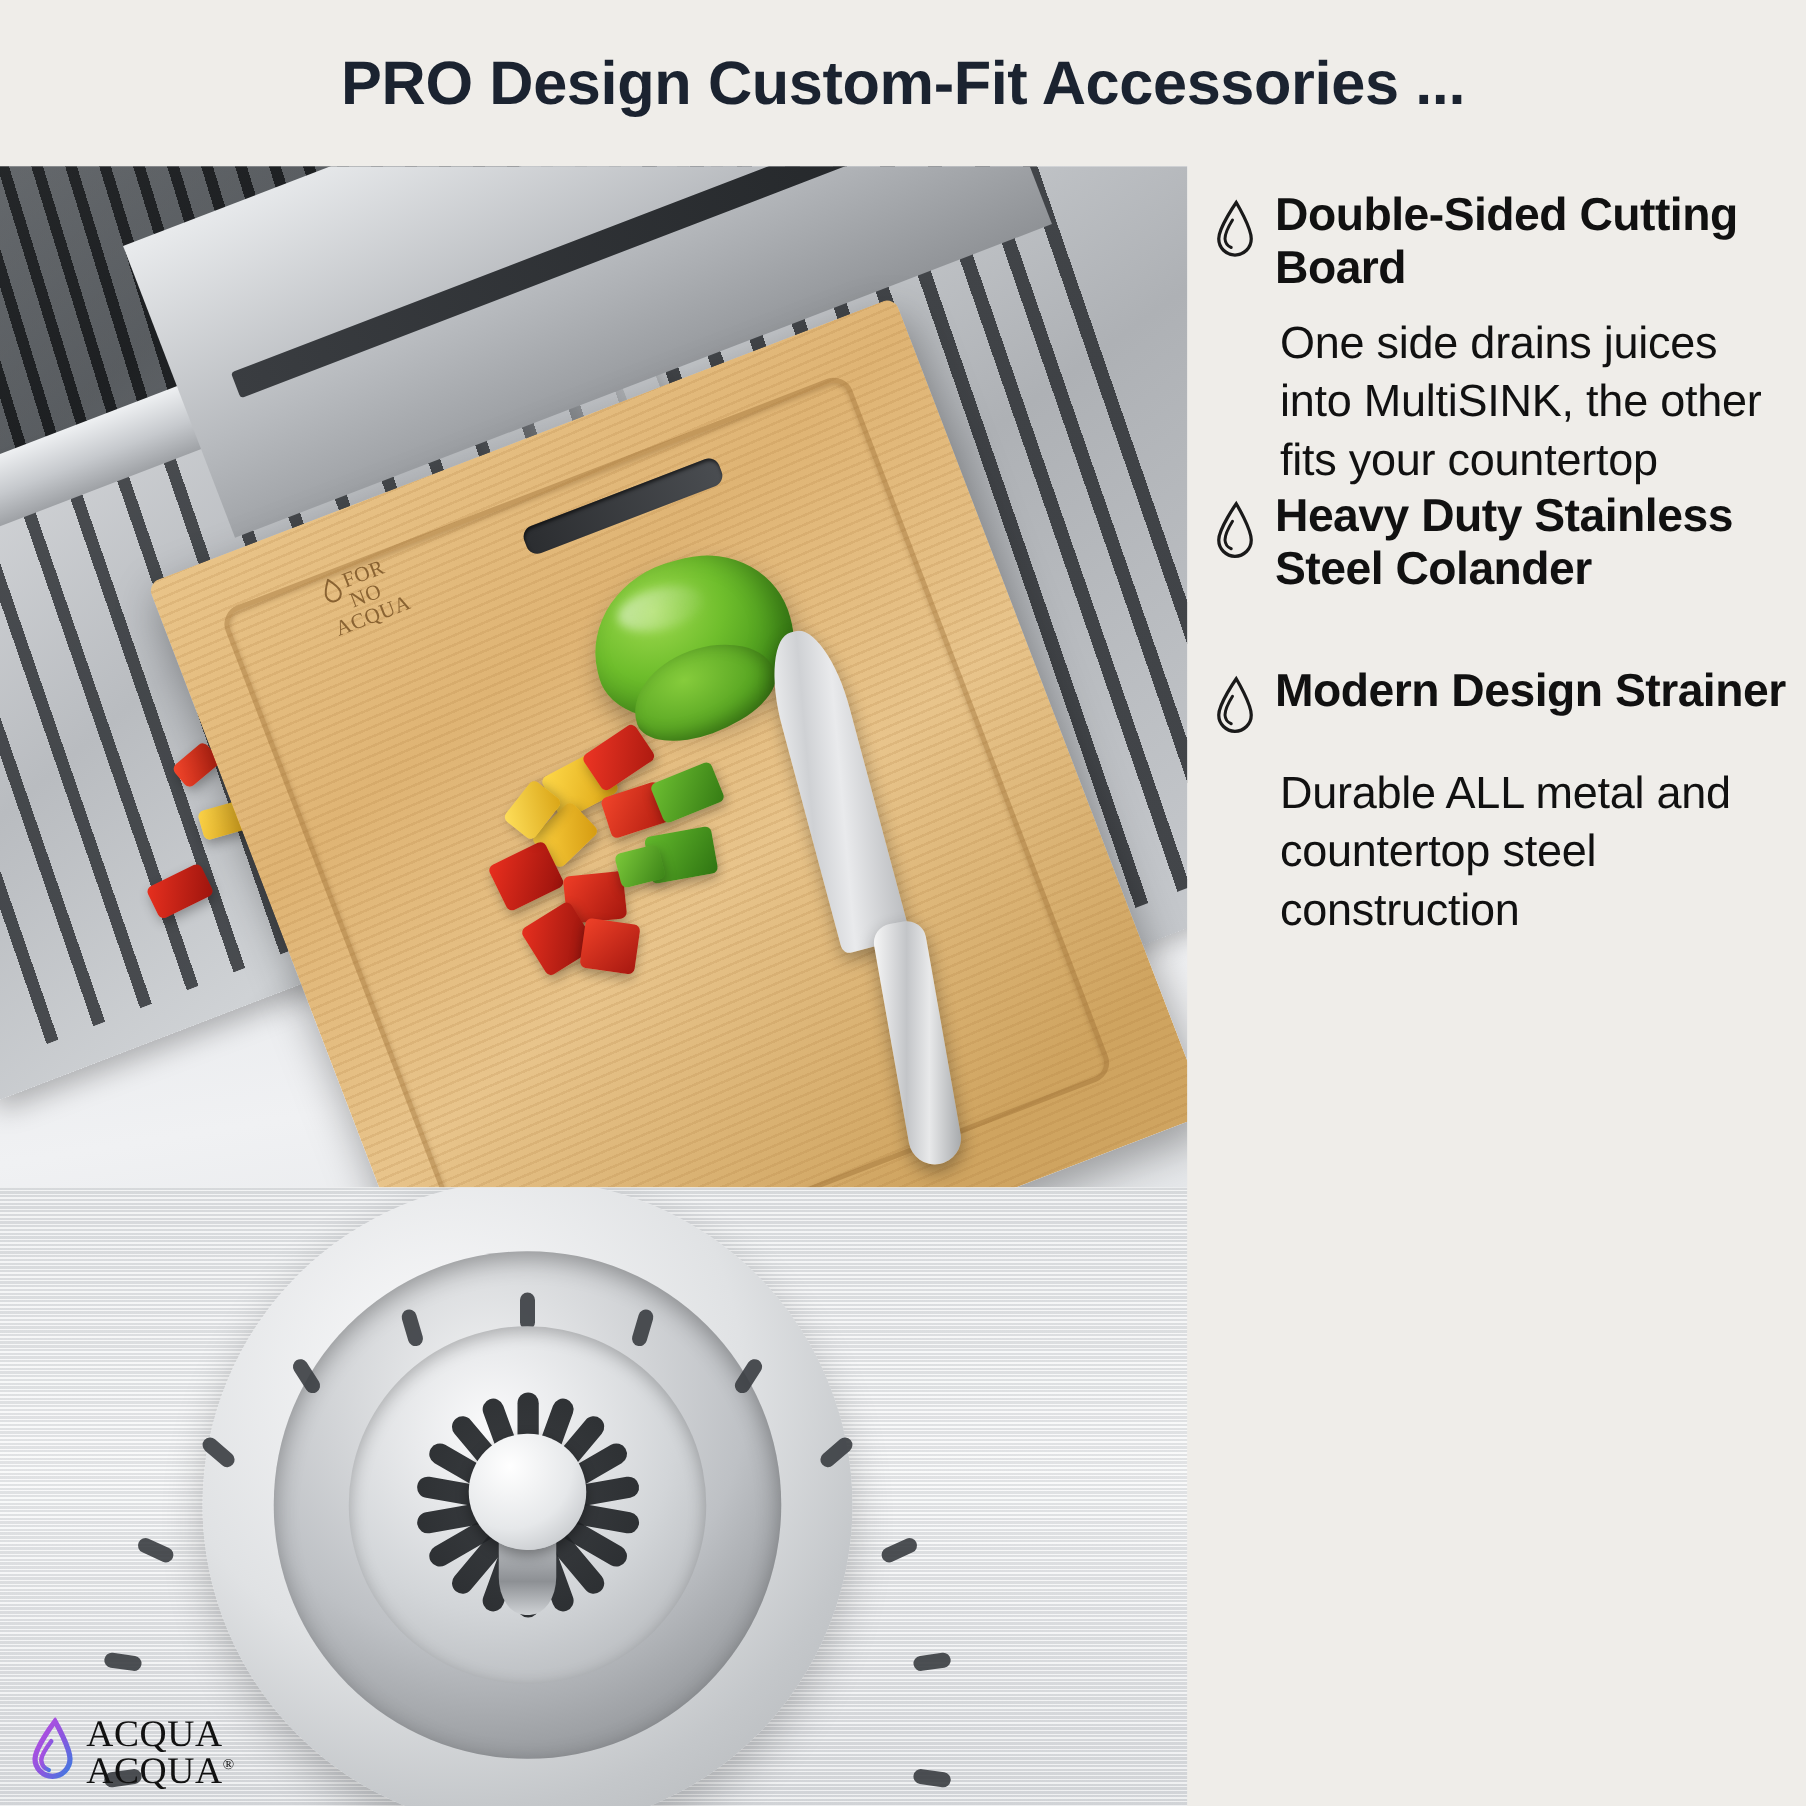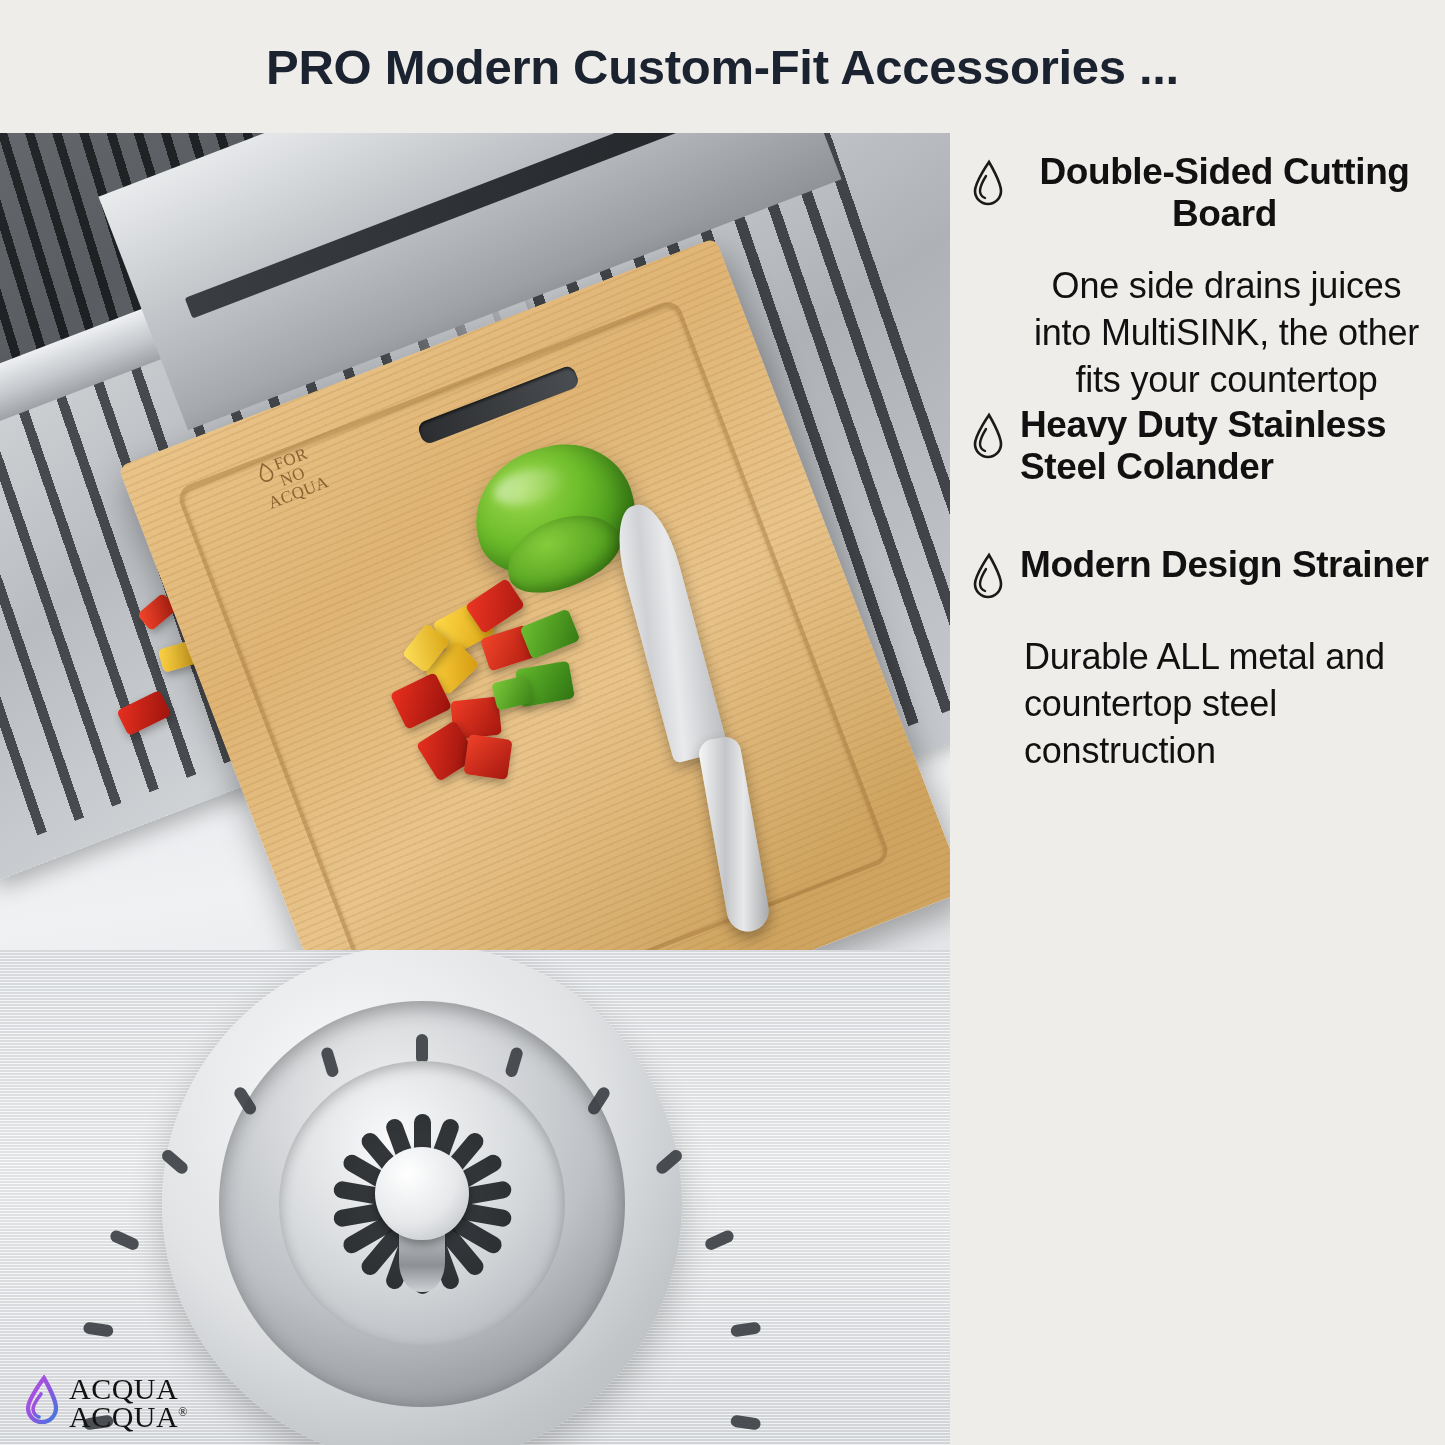--- a/index.html
+++ b/index.html
@@ -266,31 +266,31 @@
   }
   .feature{ display:block; }
   .feature-head{ display:flex; align-items:flex-start; gap:12px; }
   .drop-icon{ flex:0 0 auto; margin-top:8px; }
   .feature-title{
     font-size:37px; font-weight:bold; color:#111111;
     line-height:1.14; letter-spacing:-0.4px;
   }
   .feature-body{
     font-size:36px; color:#111111; line-height:1.30;
-    letter-spacing:-0.2px; margin-left:56px; margin-top:28px;
-  }
-  .f1{ margin-top:4px;text-align:center; }
+    letter-spacing:-0.2px; margin-left:56px; margin-top:16px;
+  }
+  .f1{ margin-top:4px; }
   .f2{ }
   .f3{ margin-top:56px; }
 </style>
 </head>
 <body>
 
 <div class="title-bar">
-  <div class="title">PRO Modern Custom-Fit Accessories ...</div>
+  <div class="title">PRO Design Custom-Fit Accessories ...</div>
 </div>
 
 <div class="photo-col">
 
   <div class="photo-top">
     <div class="counter"></div>
     <div class="counter2"></div>
 
     <div class="basin">
       <div class="basin-ribs"></div>

